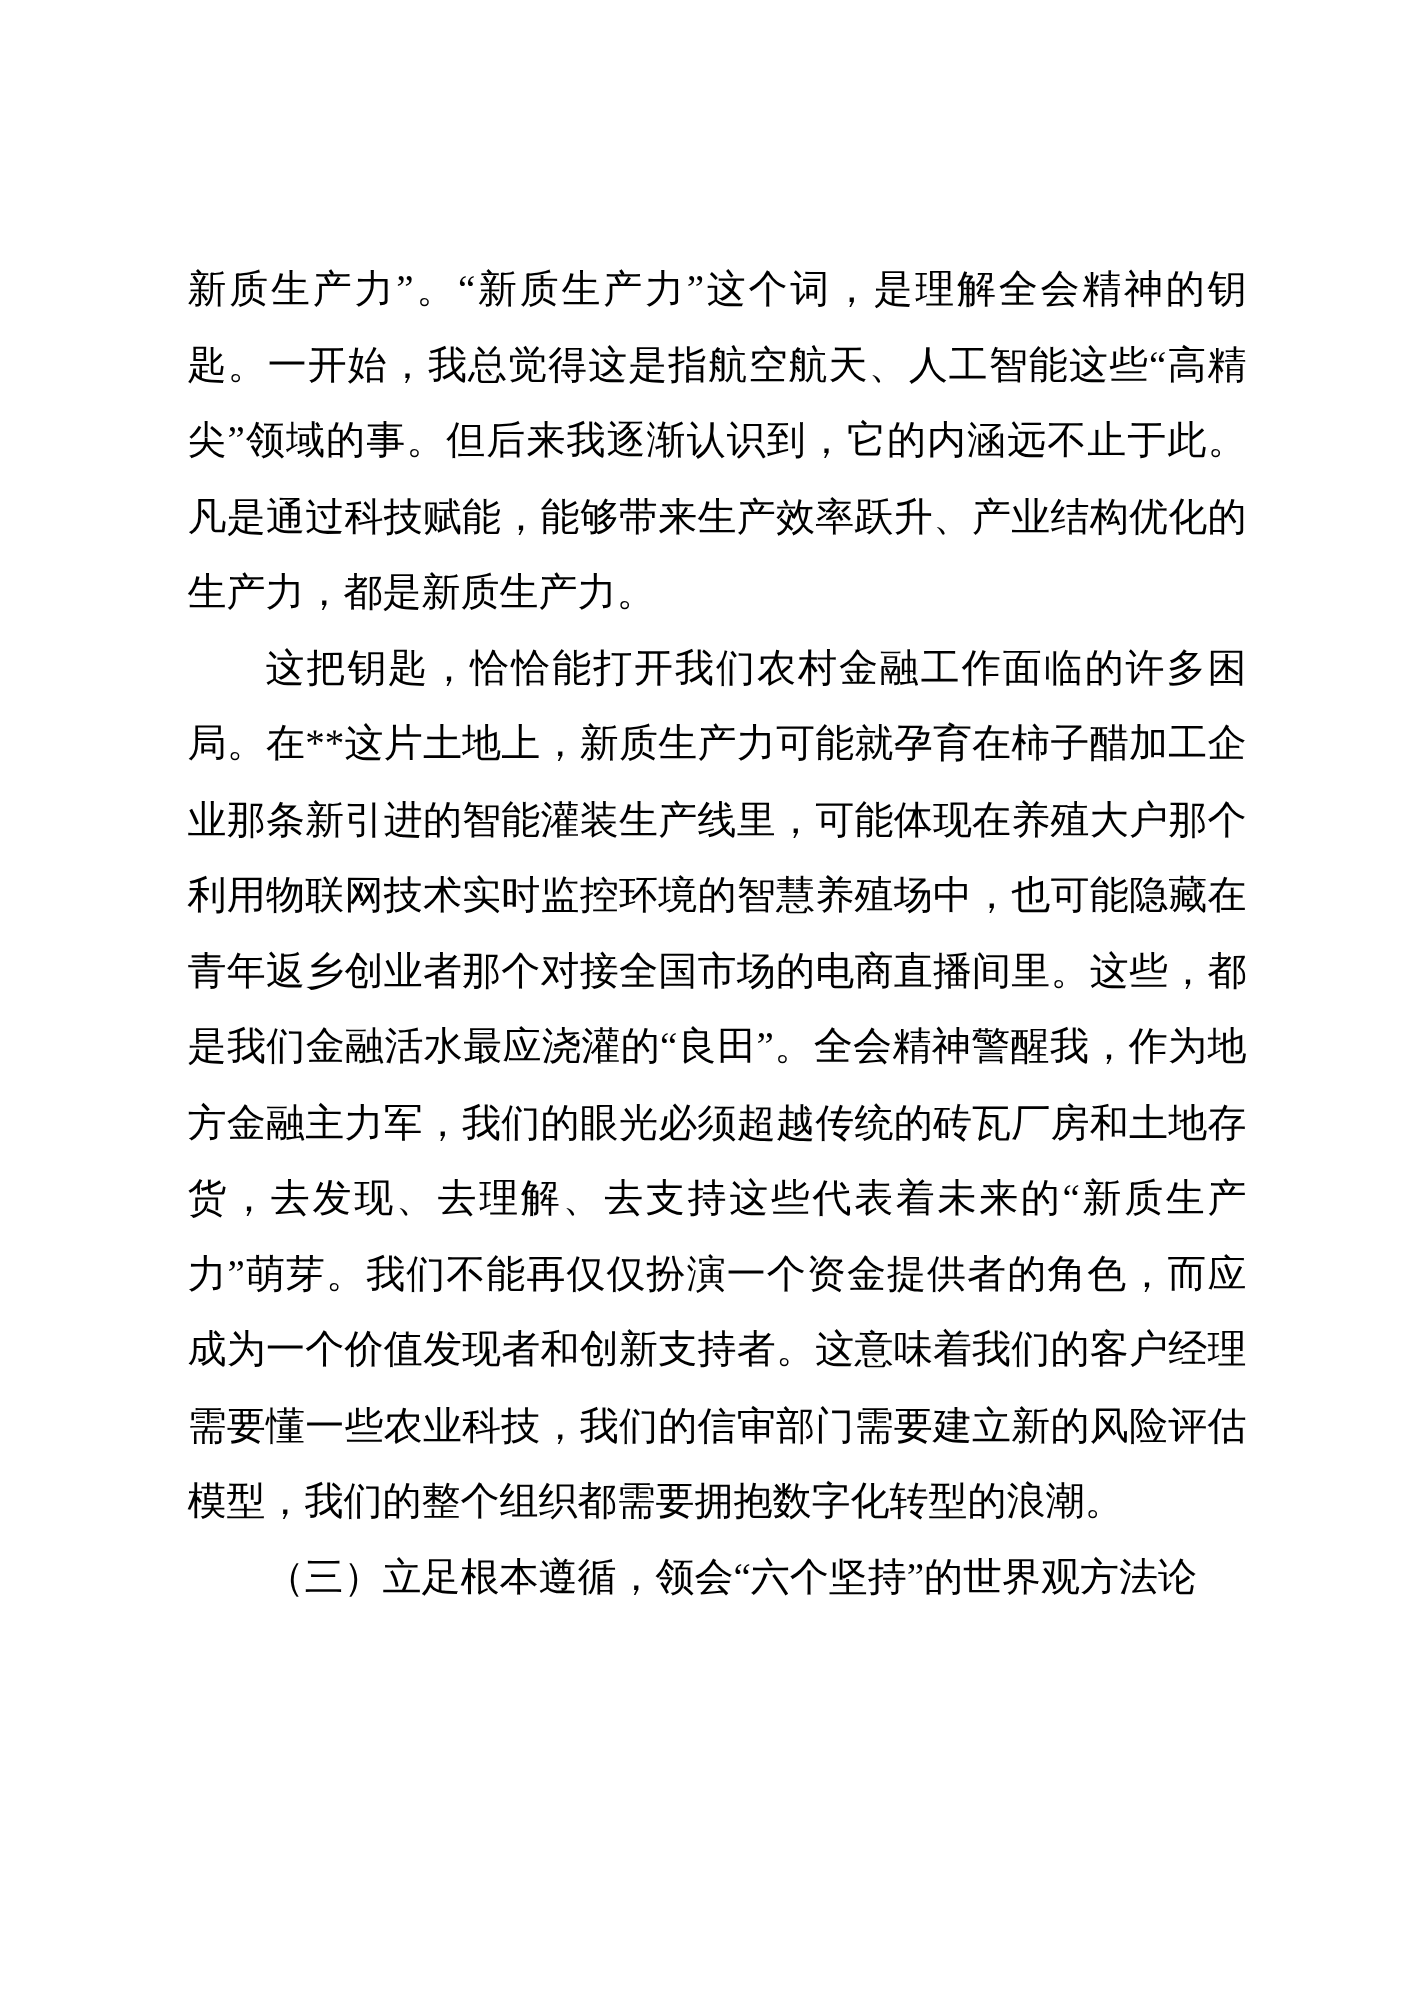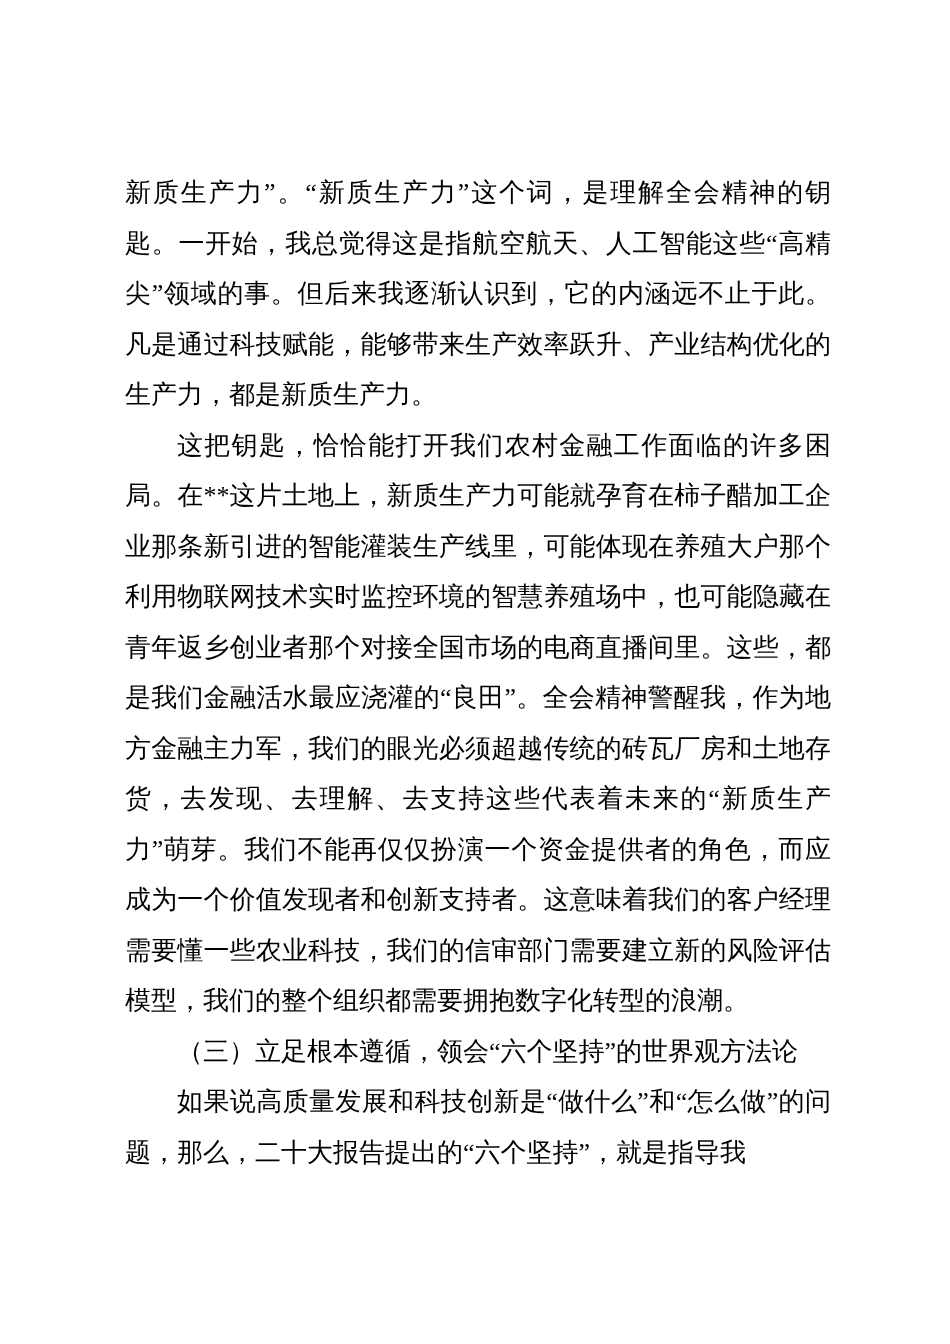--- a/index.html
+++ b/index.html
@@ -38,15 +38,14 @@
   }
 </style>
 </head>
 <body>
 
 <div class="page">
   <div class="content">
     <p class="para">新质生产力”。“新质生产力”这个词，是理解全会精神的钥匙。一开始，我总觉得这是指航空航天、人工智能这些“高精尖”领域的事。但后来我逐渐认识到，它的内涵远不止于此。凡是通过科技赋能，能够带来生产效率跃升、产业结构优化的生产力，都是新质生产力。</p>
     <p class="para indent">这把钥匙，恰恰能打开我们农村金融工作面临的许多困局。在**这片土地上，新质生产力可能就孕育在柿子醋加工企业那条新引进的智能灌装生产线里，可能体现在养殖大户那个利用物联网技术实时监控环境的智慧养殖场中，也可能隐藏在青年返乡创业者那个对接全国市场的电商直播间里。这些，都是我们金融活水最应浇灌的“良田”。全会精神警醒我，作为地方金融主力军，我们的眼光必须超越传统的砖瓦厂房和土地存货，去发现、去理解、去支持这些代表着未来的“新质生产力”萌芽。我们不能再仅仅扮演一个资金提供者的角色，而应成为一个价值发现者和创新支持者。这意味着我们的客户经理需要懂一些农业科技，我们的信审部门需要建立新的风险评估模型，我们的整个组织都需要拥抱数字化转型的浪潮。</p>
     <p class="para indent bold">（三）立足根本遵循，领会“六个坚持”的世界观方法论</p>
-    <p class="para indent">如果说高质量发展和科技创新是“做什么”和“怎么做”的问题，那么，二十大报告提出的“六个坚持”，就是指导我</p>
   </div>
 </div>
 
 </body></html>

